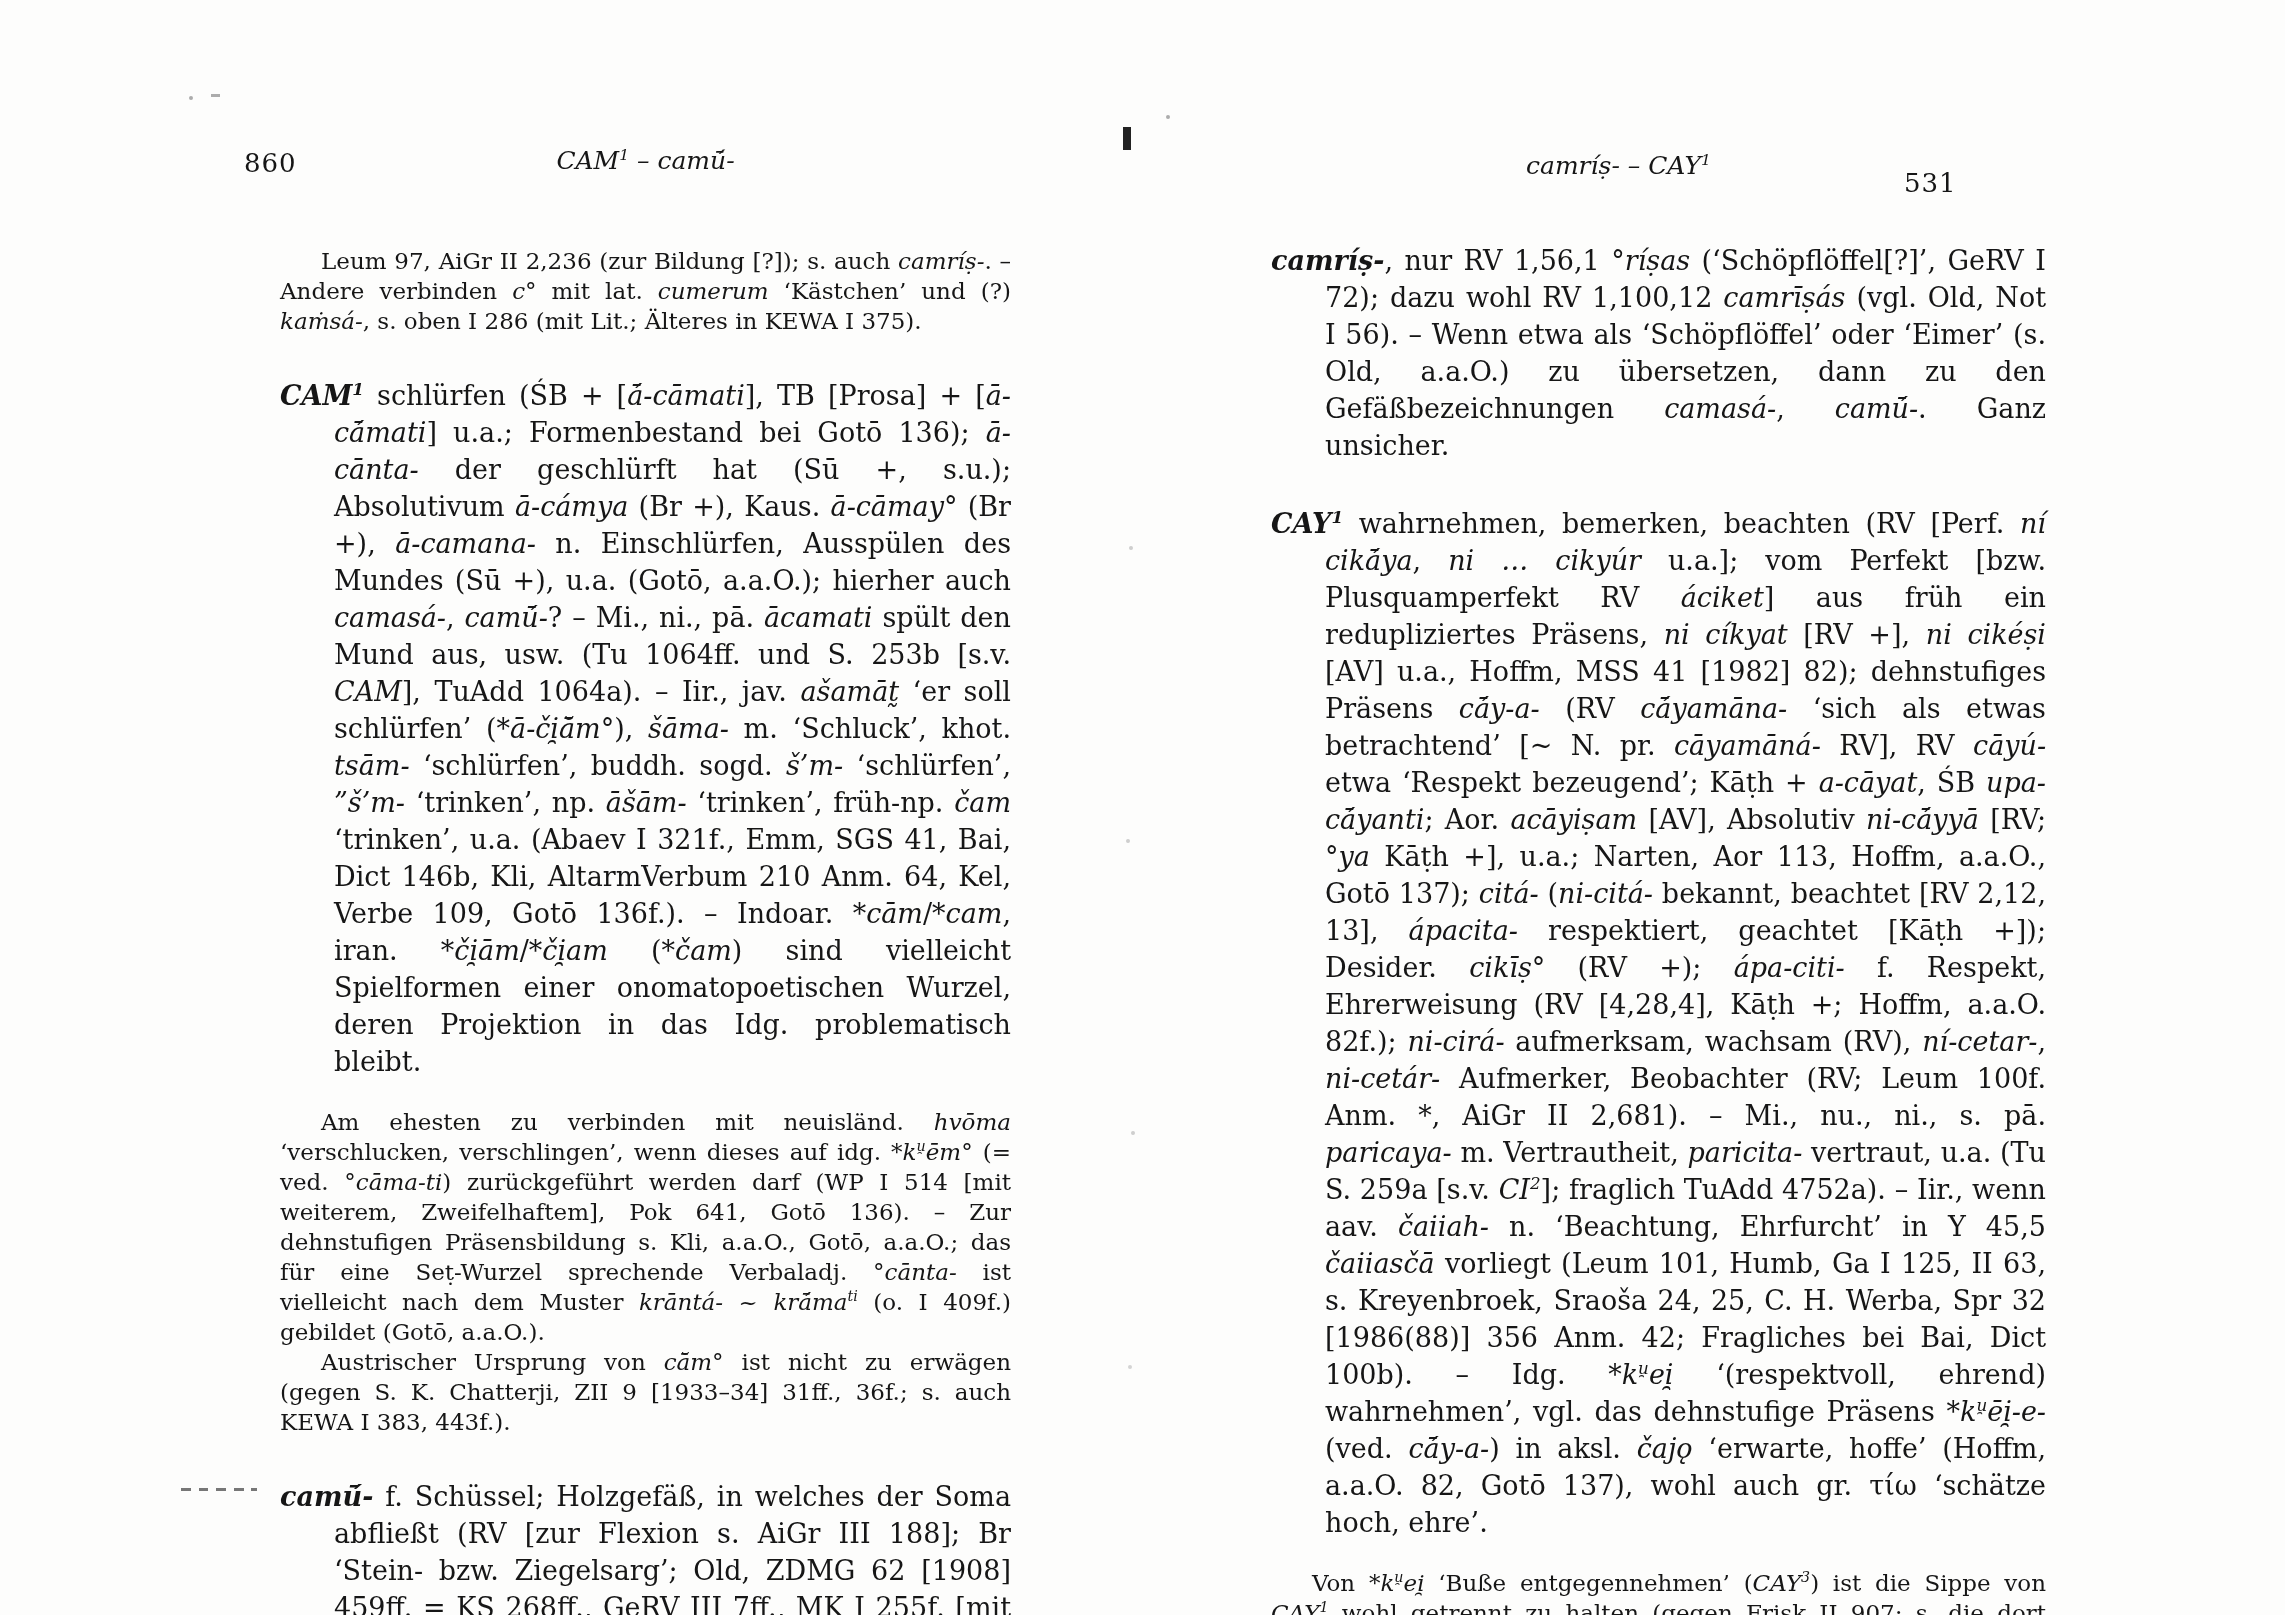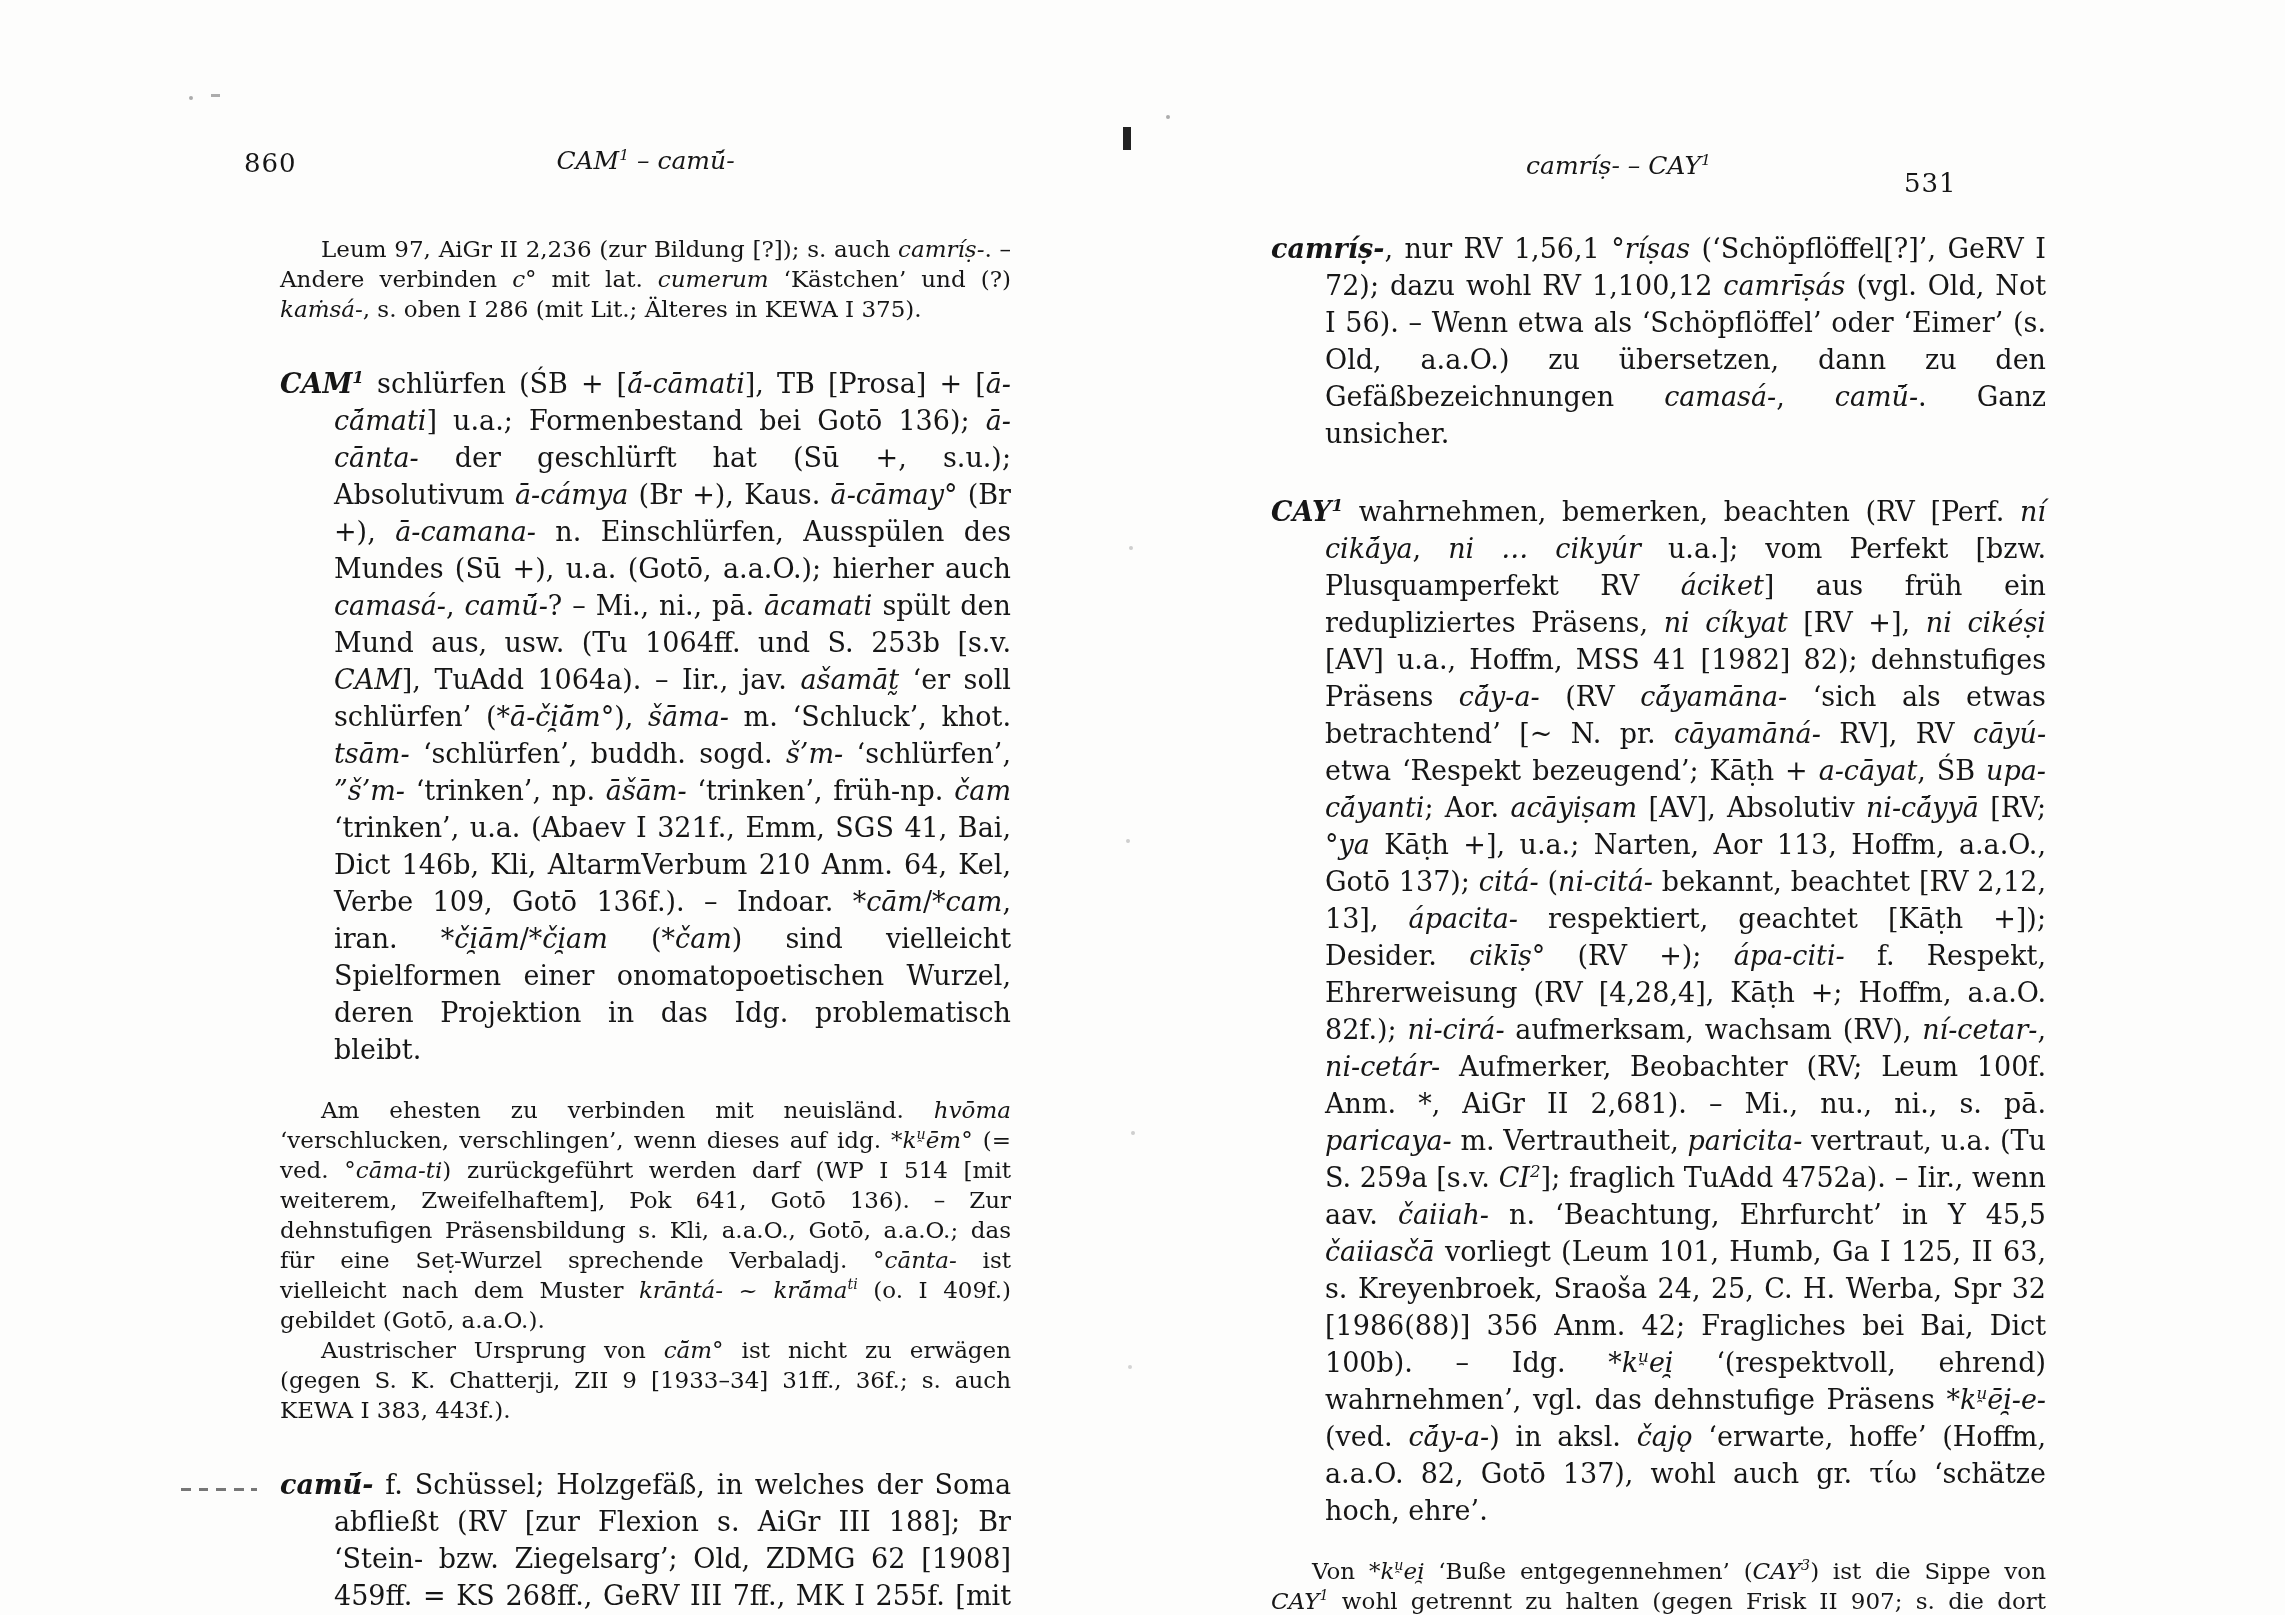--- a/index.html
+++ b/index.html
@@ -19,21 +19,21 @@
     font-size:27px;line-height:37px;
     padding-left:54px;text-indent:-54px;
     margin-top:41px;
   }
   .b-small{
     font-size:23px;line-height:30px;
     text-indent:41px;
     margin-top:27px;
   }
   .b-small + .b-small{margin-top:0;}
-  .text-col .block:first-child{margin-top:0;}
+  .text-col .block:first-child{margin-top:12px;}
   
   .artifact{position:absolute;background:#222;}
   .dashes{
     position:absolute;height:2.9px;background:none;
     background-image:repeating-linear-gradient(to right,#4a4a4a 0 9.8px,transparent 9.8px 17.6px);
     opacity:.75;
   }
   .dot{position:absolute;width:3.9px;height:3.9px;border-radius:50%;background:#777;opacity:.6;}
 </style>
 </head>

